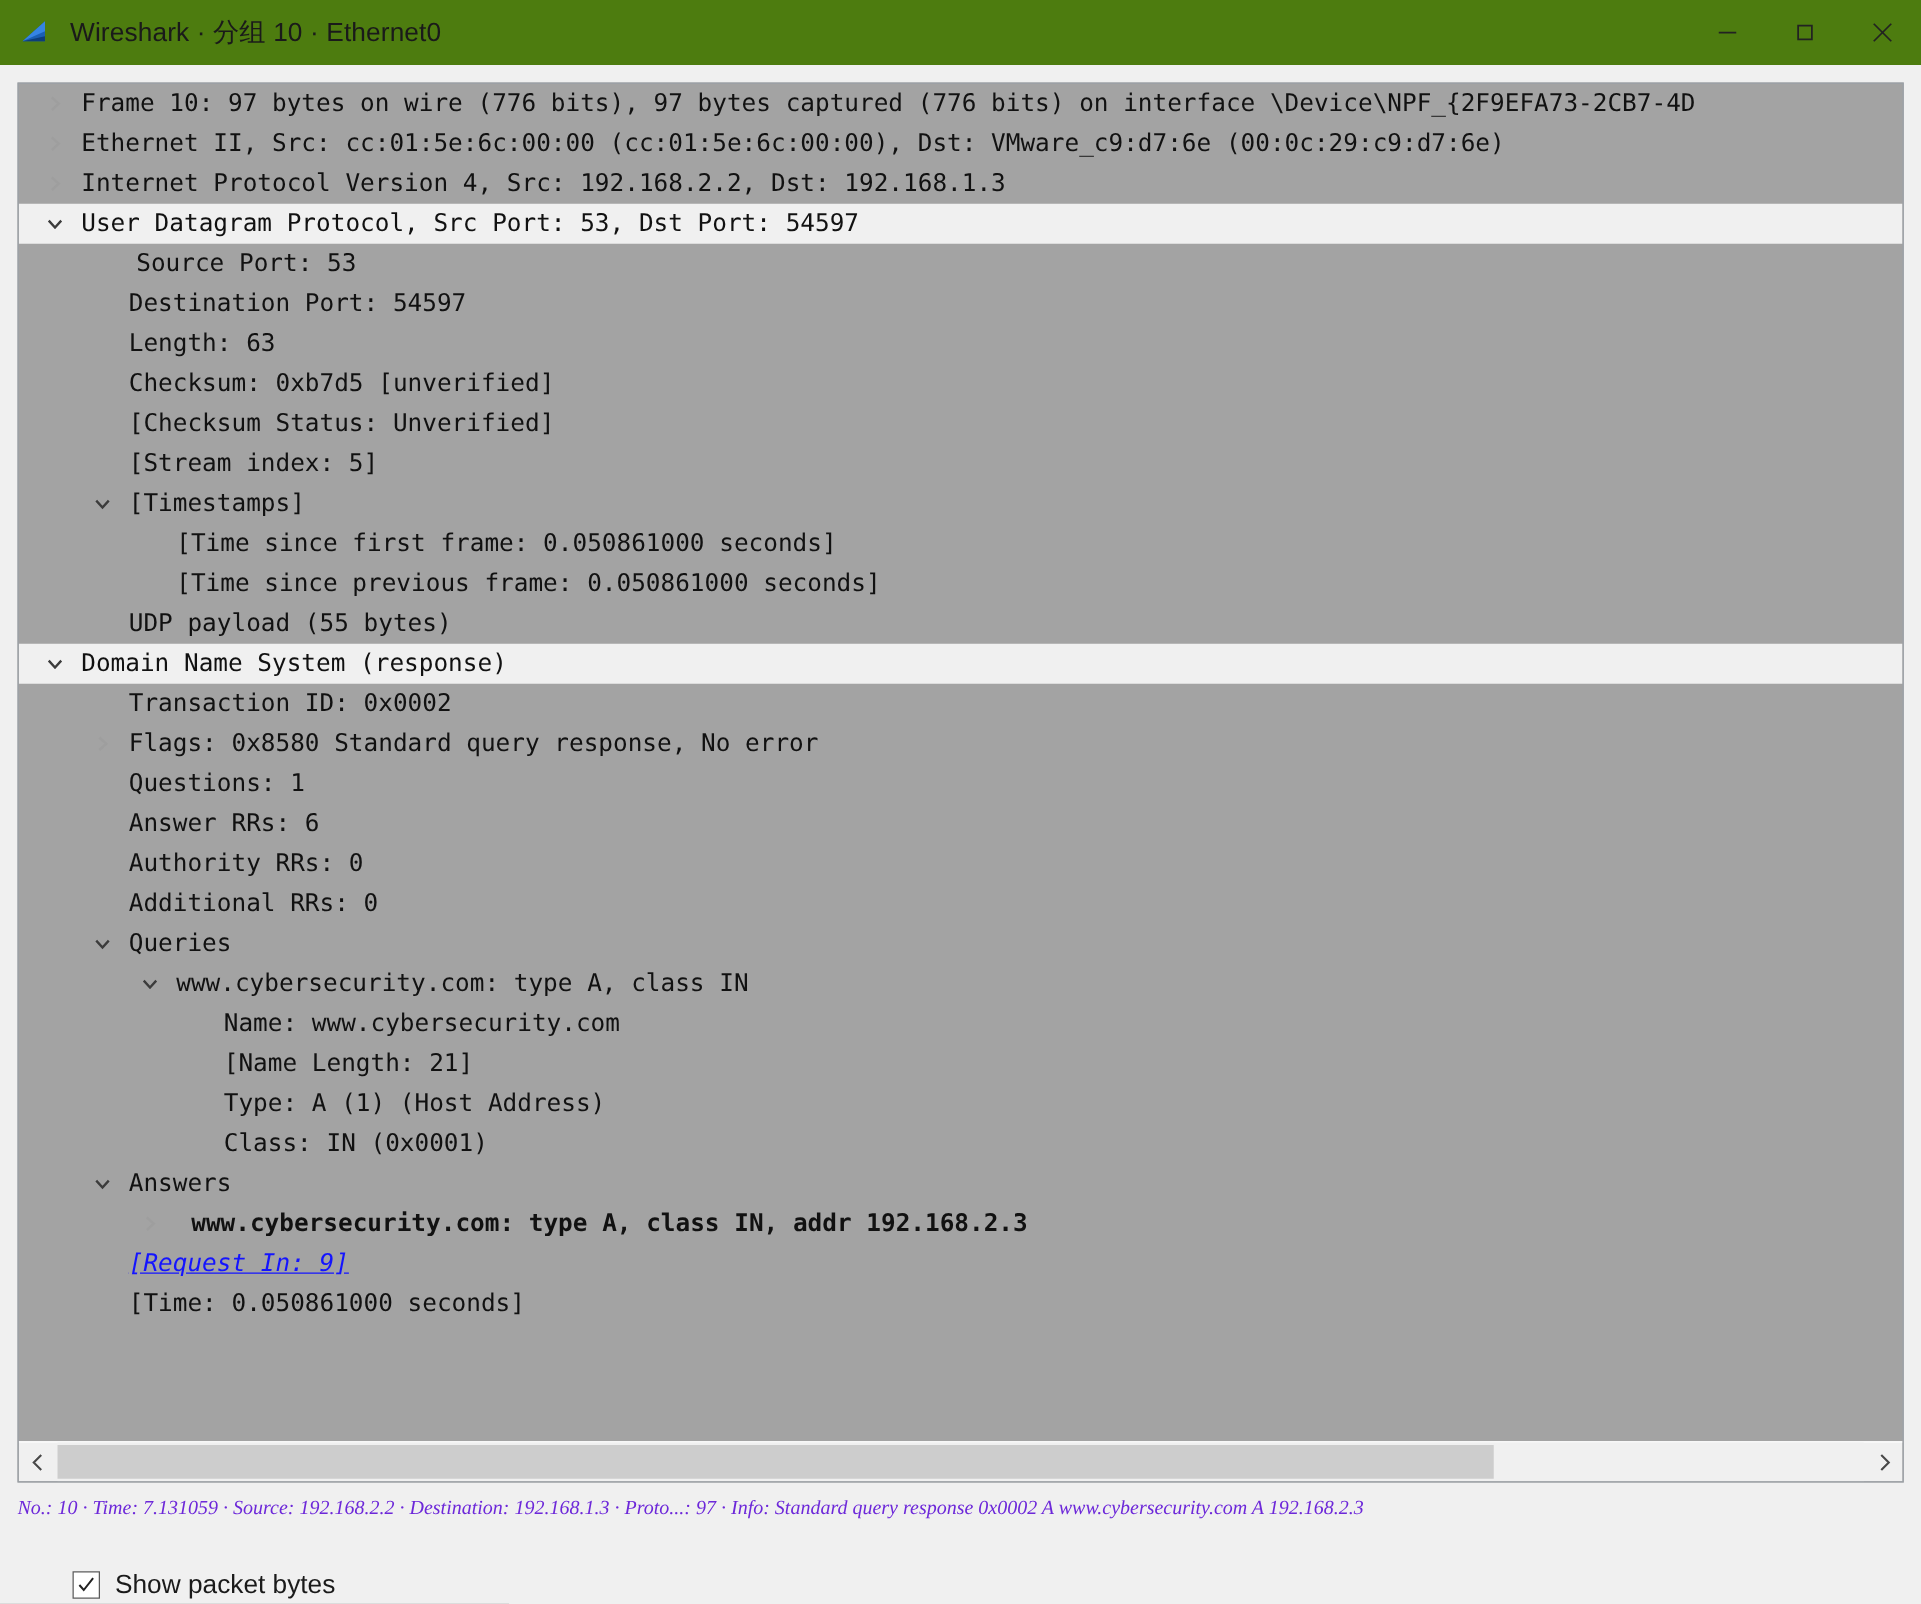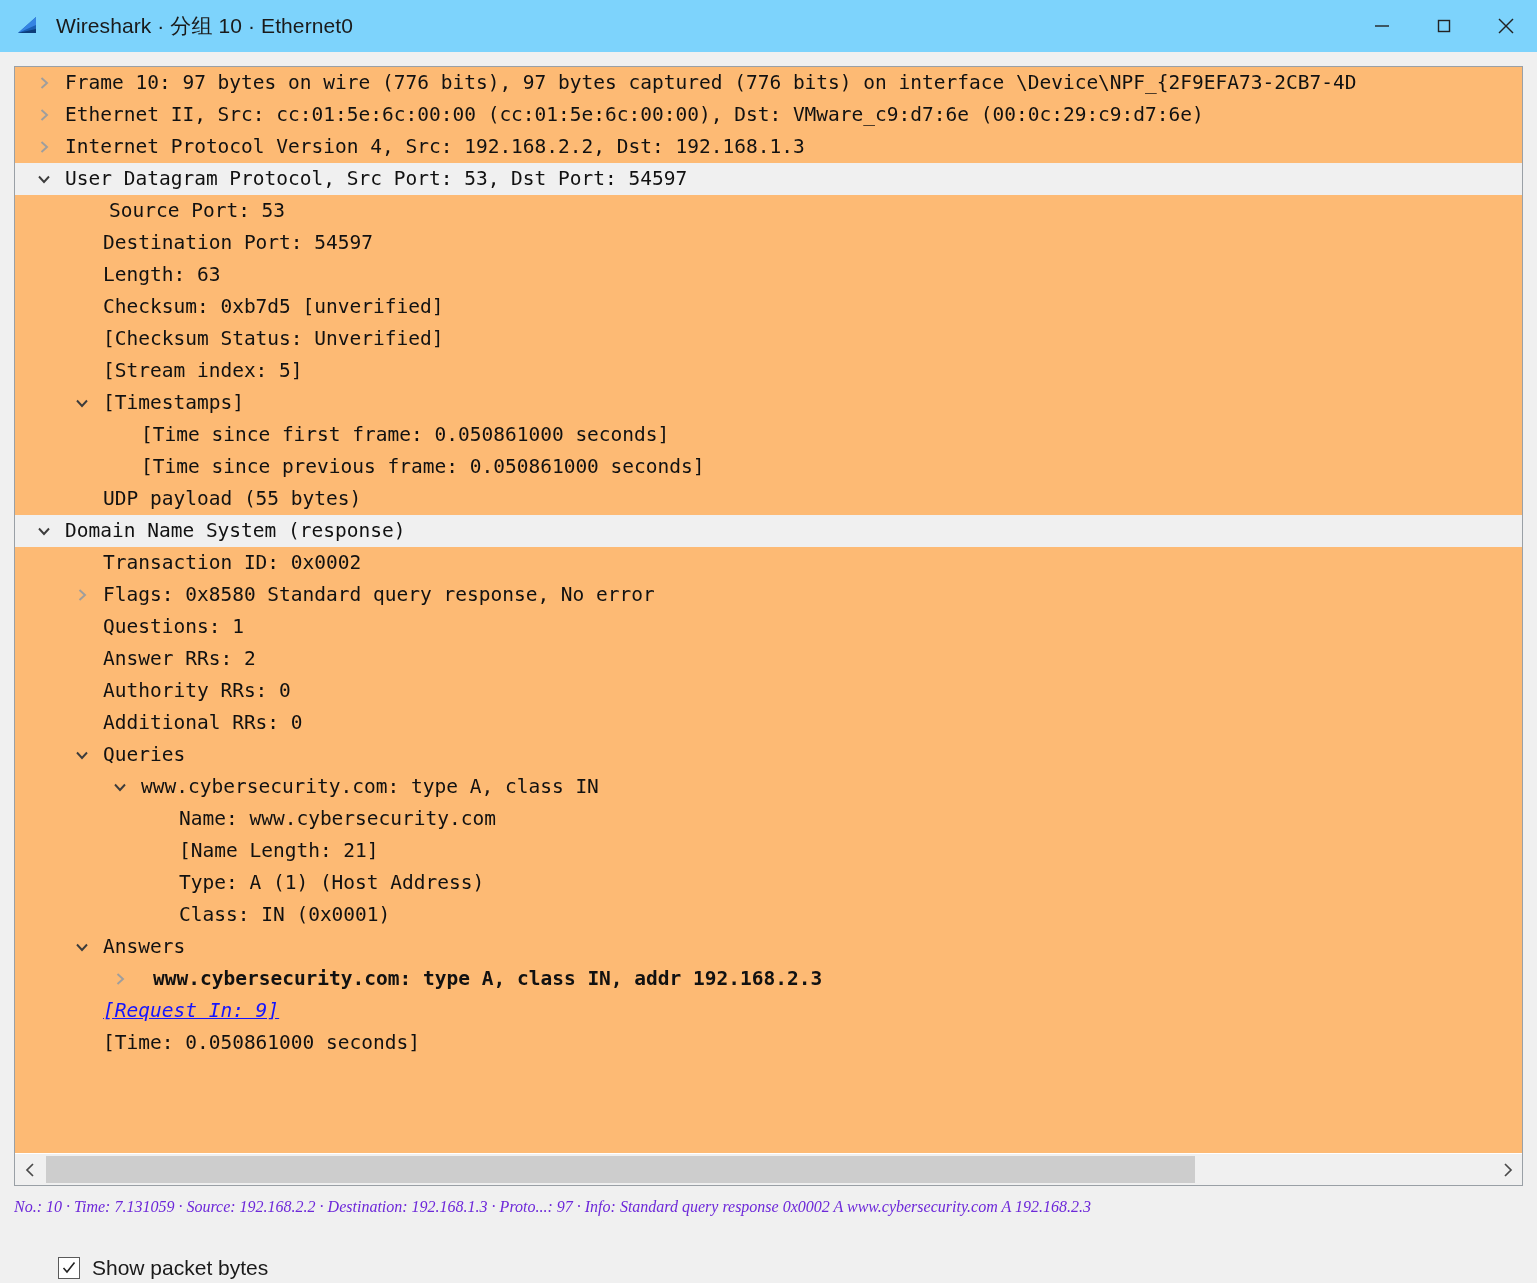--- a/index.html
+++ b/index.html
@@ -13,21 +13,21 @@
     font-family: "Liberation Sans", sans-serif;
     overflow: hidden;
     position: relative;
   }
 
   
   .titlebar {
     height: 52px;
     display: flex;
     align-items: center;
-    background: #7dd3fc;
+    background: #4d7c0f;
     position: relative;
   }
   .app-icon {
     margin-left: 16px;
     width: 26px;
     height: 26px;
     position: relative;
     flex: 0 0 auto;
   }
   .app-icon svg { display:block; }
@@ -58,21 +58,21 @@
   }
   .win-btn svg { display: block; }
 
   
   .detail-panel {
     position: absolute;
     left: 14px;
     top: 66px;
     width: 1509px;
     height: 1120px;
-    background: #fdba74;
+    background: #a3a3a3;
     border: 1px solid #9aa0a6;
     box-sizing: border-box;
     overflow: hidden;
   }
   .tree {
     position: absolute;
     left: 0;
     top: 0;
     right: 0;
     bottom: 32px;
@@ -339,21 +339,21 @@
         <span class="row-label" style="margin-left: 10px;">Flags: 0x8580 Standard query response, No error</span>
       </div>
       <div class="row">
         <div class="ind" style="width: 56px;"></div>
         <div class="twisty"></div>
         <span class="row-label" style="margin-left: 10px;">Questions: 1</span>
       </div>
       <div class="row">
         <div class="ind" style="width: 56px;"></div>
         <div class="twisty"></div>
-        <span class="row-label" style="margin-left: 10px;">Answer RRs: 2</span>
+        <span class="row-label" style="margin-left: 10px;">Answer RRs: 6</span>
       </div>
       <div class="row">
         <div class="ind" style="width: 56px;"></div>
         <div class="twisty"></div>
         <span class="row-label" style="margin-left: 10px;">Authority RRs: 0</span>
       </div>
       <div class="row">
         <div class="ind" style="width: 56px;"></div>
         <div class="twisty"></div>
         <span class="row-label" style="margin-left: 10px;">Additional RRs: 0</span>

